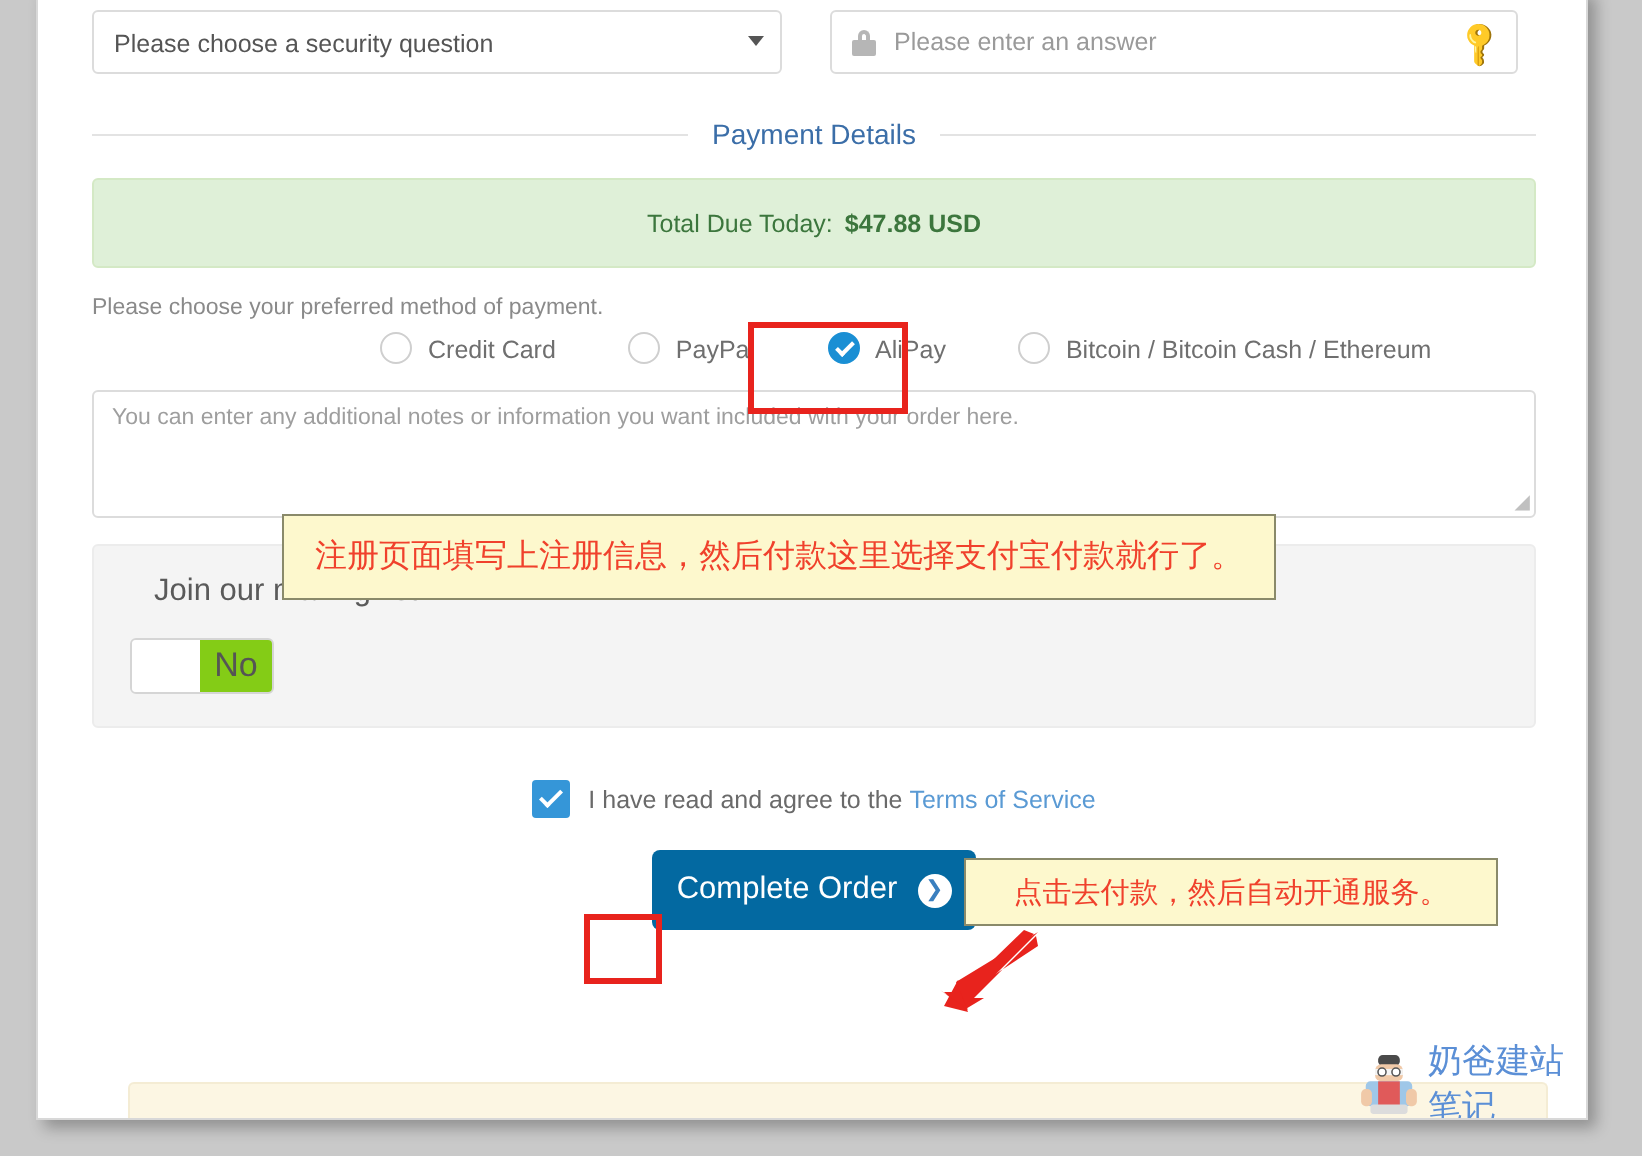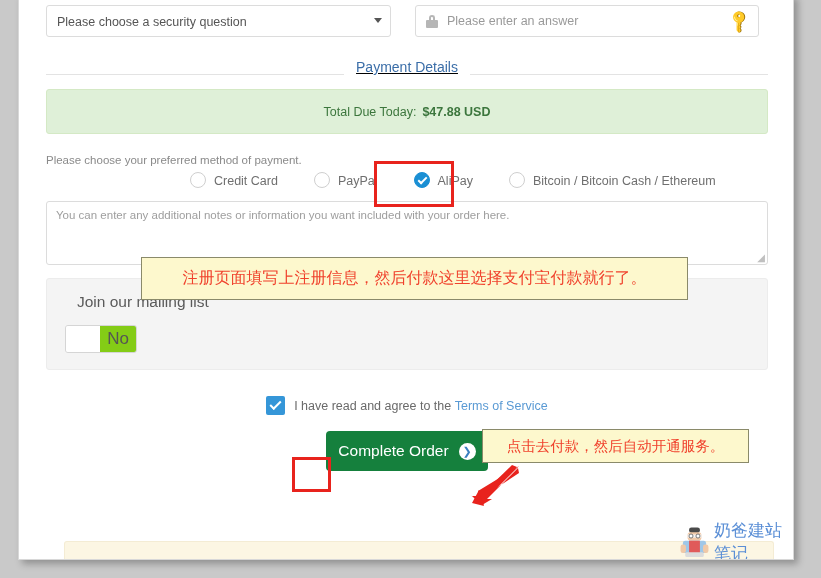--- a/index.html
+++ b/index.html
@@ -61,42 +61,42 @@
     box-sizing: border-box;
     padding: 9px 10px;
   }
   .lock-ico { width: 12px; height: 14px; position: relative; margin-right: 9px; flex: none; }
   .lock-ico .body { position: absolute; bottom: 0; left: 0; width: 12px; height: 8px; background: #b6b6b6; border-radius: 1px; }
   .lock-ico .shackle { position: absolute; top: 1px; left: 3px; width: 6px; height: 6px; border: 2px solid #b6b6b6; border-bottom: none; border-radius: 4px 4px 0 0; box-sizing: border-box; }
   .ph { font-size: 12.5px; color: #9a9a9a; }
   .key-ico { position: absolute; right: 9px; top: 7px; font-size: 16px; color: #4f9c2c; transform: rotate(-45deg); }
 
   
-  .sec-head { display: flex; align-items: flex-end; margin-top: 22px; text-decoration: underline; }
+  .sec-head { display: flex; align-items: center; margin-top: 22px; }
   .sec-head .line { flex: 1; height: 1px; background: #e3e3e3; }
   .sec-head .txt {
     padding: 0 12px;
     font-size: 14px; color: #3b6ea8;
   }
 
   
   .total-banner {
     margin-top: 14px;
     height: 43px;
     background: #dff0d8;
     border: 1px solid #d4e9c5;
     border-radius: 3px;
     display: flex; align-items: center; justify-content: center;
     font-size: 12.5px; color: #3c763d;
   }
   .total-banner .lbl { margin-right: 6px; }
   .total-banner .amt { font-weight: bold; }
 
   
-  .pm-label { margin-top: 20px; font-size: 11.5px; color: #8a8a8a; }
+  .pm-label { margin-top: 14px; font-size: 11.5px; color: #8a8a8a; }
   .pm-row { margin-top: 6px; display: flex; align-items: center; padding-left: 144px; }
   .pm-opt { display: flex; align-items: flex-end; margin-right: 36px; }
   .pm-opt:last-child { margin-right: 0; }
   .radio {
     width: 16px; height: 16px; border-radius: 50%;
     border: 1px solid #cfcfcf; background: #fff;
     box-sizing: border-box; margin-right: 8px; flex: none;
   }
   .radio.sel {
     background: #1a8fd4; border-color: #1a8fd4;
@@ -184,21 +184,21 @@
     left: 273px; top: 462px;
     width: 39px; height: 35px;
     border: 3px solid #e8231d;
     box-sizing: border-box;
     pointer-events: none;
   }
 
   
   .btn-row { margin-top: 16px; display: flex; justify-content: center; }
   .btn {
-    background: #15803d;
+    background: #0369a1;
     color: #fff;
     border: none; border-radius: 4px;
     font-size: 15.5px;
     padding: 11px 12px;
     display: flex; align-items: center; gap: 10px;
     cursor: pointer;
   }
   .btn .arrow {
     width: 17px; height: 17px; border-radius: 50%;
     background: #fff; color: #3a7fbf;
@@ -222,21 +222,21 @@
   .anno {
     position: absolute;
     background: #fdf8cd;
     border: 1px solid #8a8a6a;
     color: #f0412c;
     display: flex; align-items: center; justify-content: center;
     box-sizing: border-box;
   }
   .anno-notes {
     left: 122px; top: 262px;
-    width: 547px; height: 43px;
+    width: 497px; height: 43px;
     font-size: 16px;
   }
   .anno-pay {
     left: 463px; top: 434px;
     width: 267px; height: 34px;
     font-size: 14.5px;
   }
 
   
   .arrow-svg { position: absolute; left: 443px; top: 470px; pointer-events: none; }

